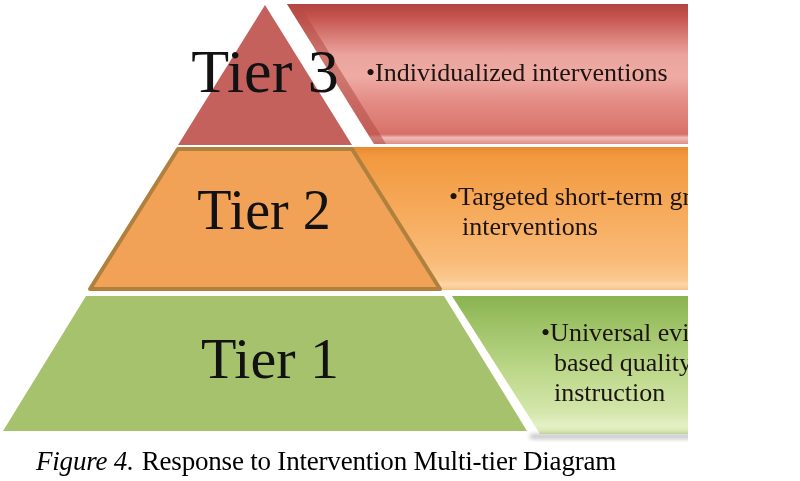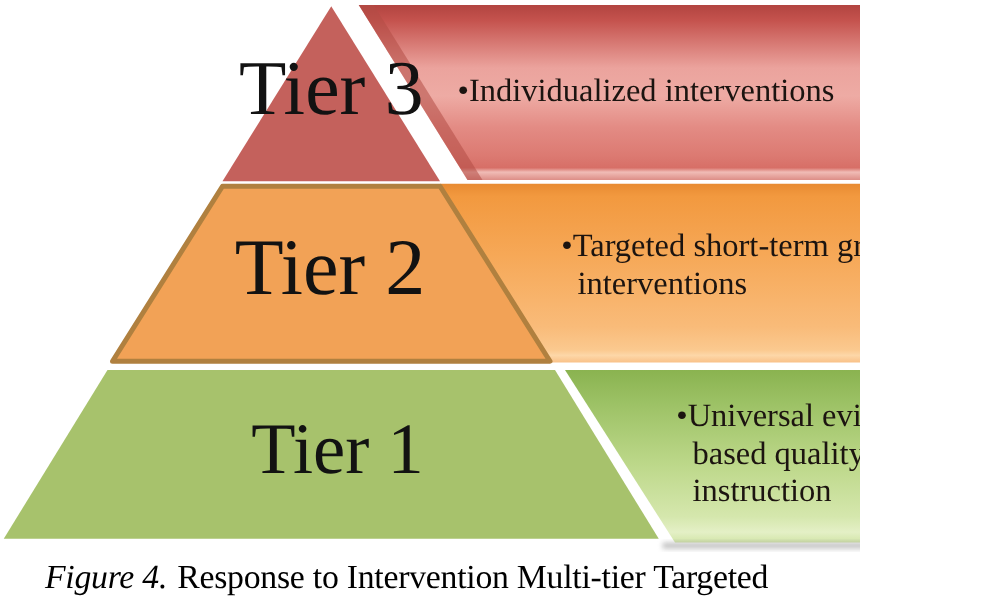--- a/index.html
+++ b/index.html
@@ -22,21 +22,21 @@
   }
   .tier-label {
     position: absolute;
     width: 300px;
     text-align: center;
     color: #121212;
     line-height: 1;
     white-space: nowrap;
   }
   .tier-label.t3 { left: 115px; top: 40px;  font-size: 62px; }
-  .tier-label.t2 { left: 114px; top: 182px; font-size: 64px; }
+  .tier-label.t2 { left: 114px; top: 182px; font-size: 56px; }
   .tier-label.t1 { left: 120px; top: 330px; font-size: 58px; }
   .desc {
     position: absolute;
     color: #1c1410;
     font-size: 26px;
     line-height: 1.16;
     padding-left: 13px;
     text-indent: -13px;
   }
   .desc.d3 { left: 366px; top: 58px;  width: 430px; }
@@ -120,16 +120,16 @@
 
   <div class="tier-label t3">Tier 3</div>
   <div class="tier-label t2">Tier 2</div>
   <div class="tier-label t1">Tier 1</div>
 
   <div class="desc d3">•Individualized interventions</div>
   <div class="desc d2">•Targeted short-term group interventions</div>
   <div class="desc d1">•Universal evidence-based quality instruction</div>
 
   <div class="caption">
-    <span class="fig-label">Figure 4.</span><span>Response to Intervention Multi-tier Targeted</span>
+    <span class="fig-label">Figure 4.</span><span>Response to Intervention Multi-tier Diagram</span>
   </div>
 
 </div>
 
 </body></html>

